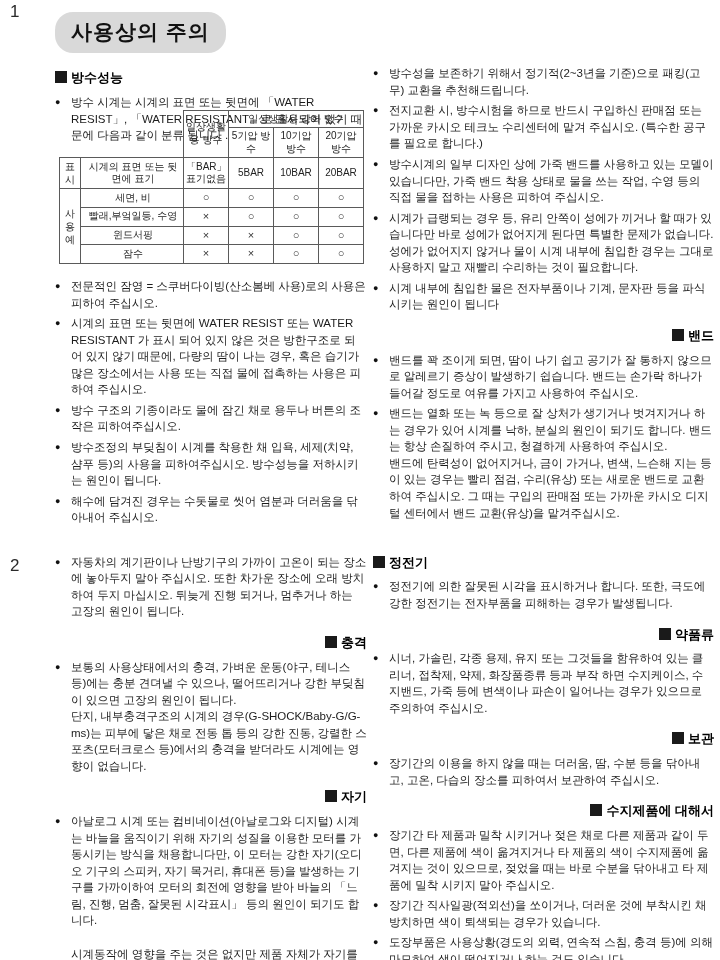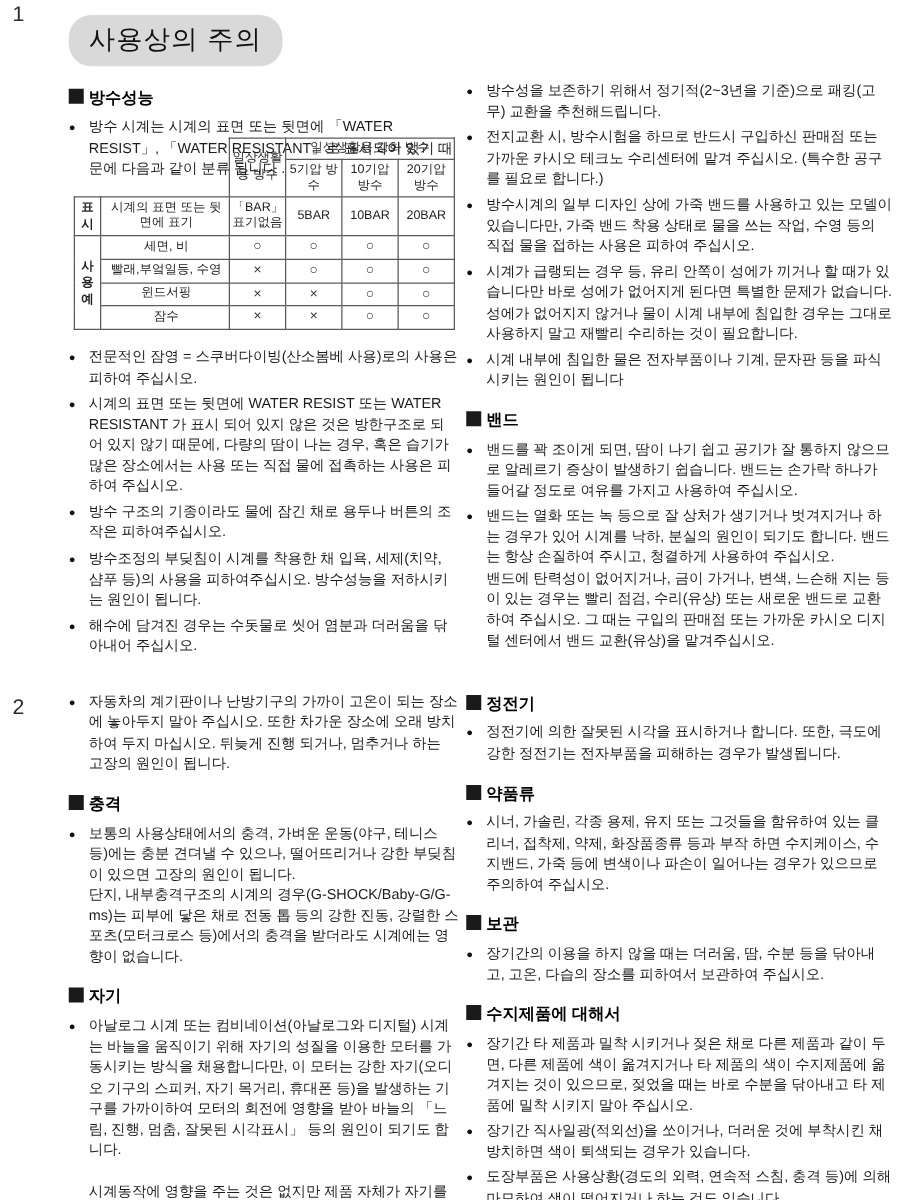--- a/index.html
+++ b/index.html
@@ -17,39 +17,39 @@
     position: absolute; left: 10px; top: 0;
     font-size: 17px; color: #2a2a2a;
   }
   .sec1 { padding-top: 12px; }
   .titlebox {
     display: inline-block;
     background: #d9d9d9;
     border-radius: 18px;
     padding: 5px 16px 6px 16px;
     font-size: 21px;
-    font-weight: normal;
+    font-weight: bold;
     letter-spacing: 1px;
     color: #111;
   }
   .cols { display: flex; gap: 6px; align-items: flex-start; }
   .col-l { flex: 0 0 312px; width: 312px; }
   .col-r { flex: 1; min-width: 0; }
   .sec1 .col-l { margin-top: 16px; }
   .sec1 .col-r { margin-top: 12px; }
   .sec2 { margin-top: 14px; }
   .sec2 .cols { margin-top: 24px; }
 
   .h { font-weight: bold; font-size: 13px; margin: 0 0 6px 0; color: #000; }
   .h .sq {
     display: inline-block; width: 12px; height: 12px;
     background: #1a1a1a; margin-right: 4px; vertical-align: -1px;
   }
   .h + .b { margin-top: 2px; }
-  .hgap { margin-top: 14px; }
+  .hgap { margin-top: 14px; text-align: right; }
 
   .b { display: flex; margin-bottom: 4px; }
   .b .dot { flex: 0 0 16px; font-size: 9px; padding-top: 2px; color: #111; }
   .b .t { flex: 1; white-space: pre-line; }
 
   .intro { margin-bottom: 0; }
 
   table.wp {
     border-collapse: collapse;
     table-layout: fixed;
@@ -61,21 +61,21 @@
     position: relative;
   }
   table.wp td {
     border: 1px solid #5a5a5a;
     text-align: center;
     vertical-align: middle;
     padding: 2px 2px;
   }
   table.wp td.ghost { border: none; }
   table.wp td.lbl { text-align: center; padding-left: 4px; }
-  table.wp td.grp { word-break: break-all; padding: 2px 5px; line-height: 1.3; font-weight: bold; }
+  table.wp td.grp { word-break: break-all; padding: 2px 5px; line-height: 1.3; }
   table.wp td.val { font-size: 11px; color: #333; }
 </style>
 </head>
 <body>
 
 <div class="section sec1">
   <span class="secnum">1</span>
   <div class="titlebox">사용상의 주의</div>
 
   <div class="cols">

